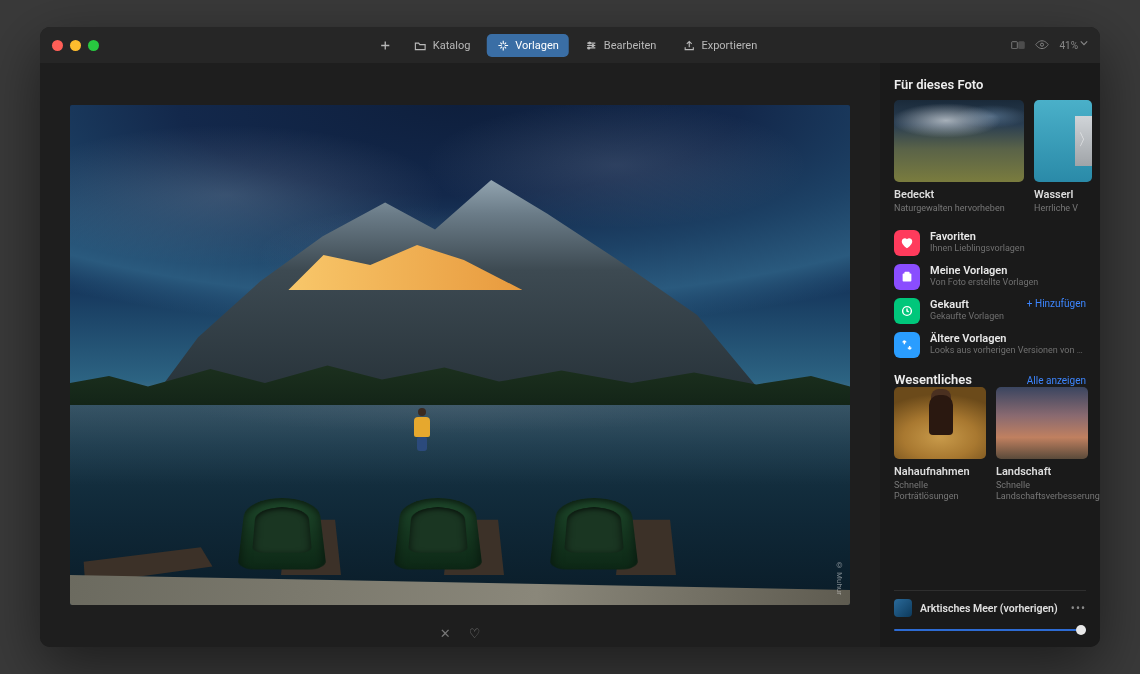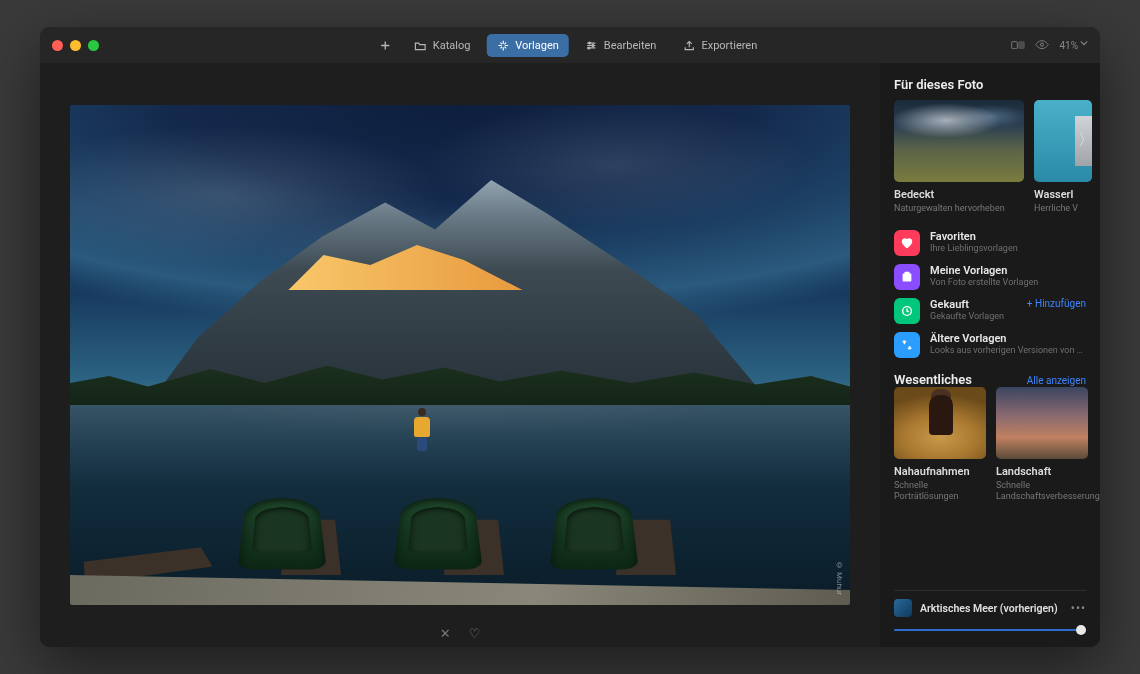--- a/index.html
+++ b/index.html
@@ -237,21 +237,21 @@
 
       <div class="collist">
         <div class="colrow">
           <div class="colicon ci-fav">
             <svg viewBox="0 0 16 16" fill="#fff">
                 <path d="M8 14s-6-3.7-6-8a3.5 3.5 0 0 1 6-2.4A3.5 3.5 0 0 1 14 6c0 4.3-6 8-6 8z"></path>
               </svg>
           </div>
           <div class="coltxt">
             <div class="coltitle">Favoriten</div>
-            <div class="colsub">Ihre Lieblingsvorlagen</div>
+            <div class="colsub">Ihnen Lieblingsvorlagen</div>
           </div>
         </div>
         <div class="colrow">
           <div class="colicon ci-mine">
             <svg viewBox="0 0 16 16" fill="#fff">
                 <rect x="3" y="4" width="10" height="9" rx="1"></rect>
                 <rect x="5" y="2" width="6" height="3" rx="1"></rect>
               </svg>
           </div>
           <div class="coltxt">

